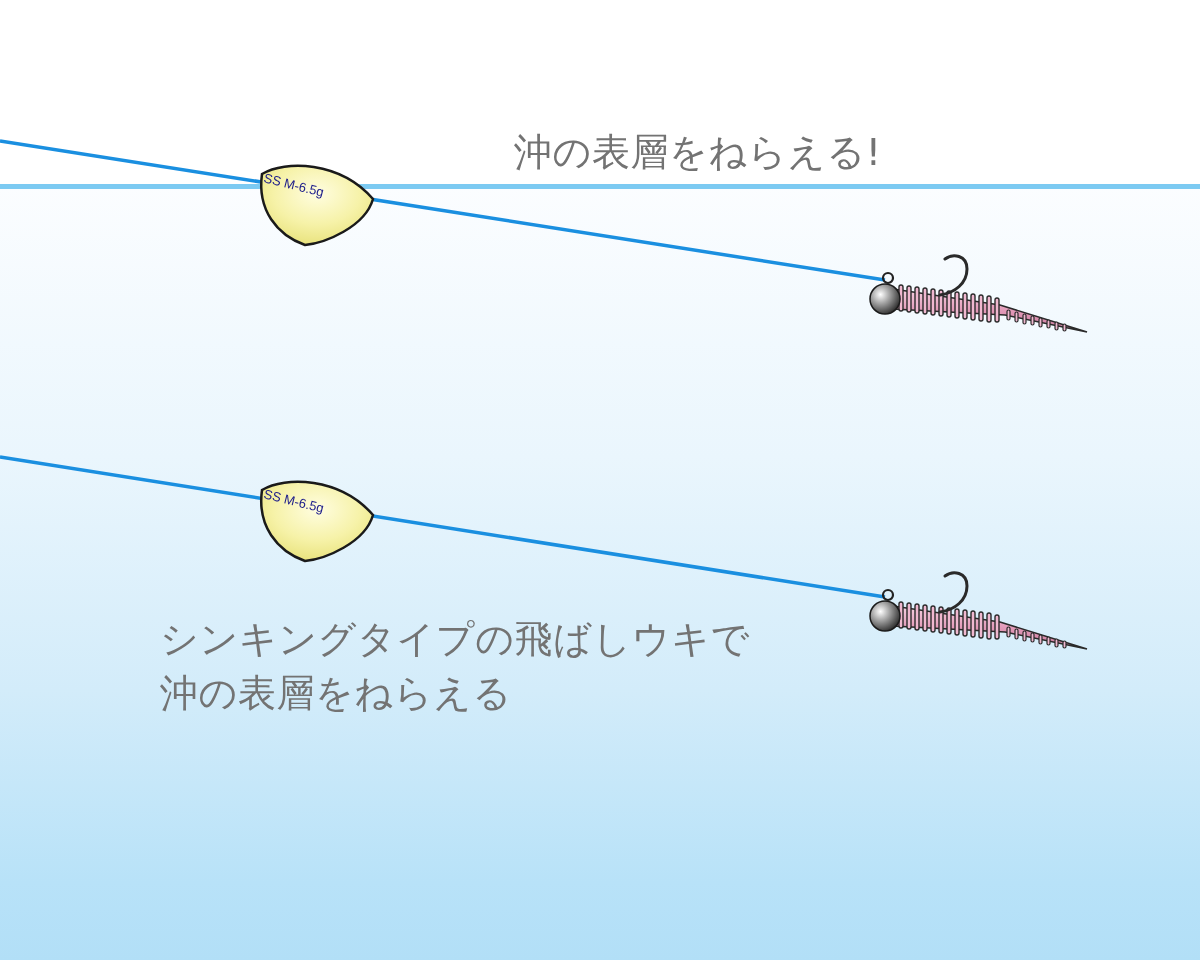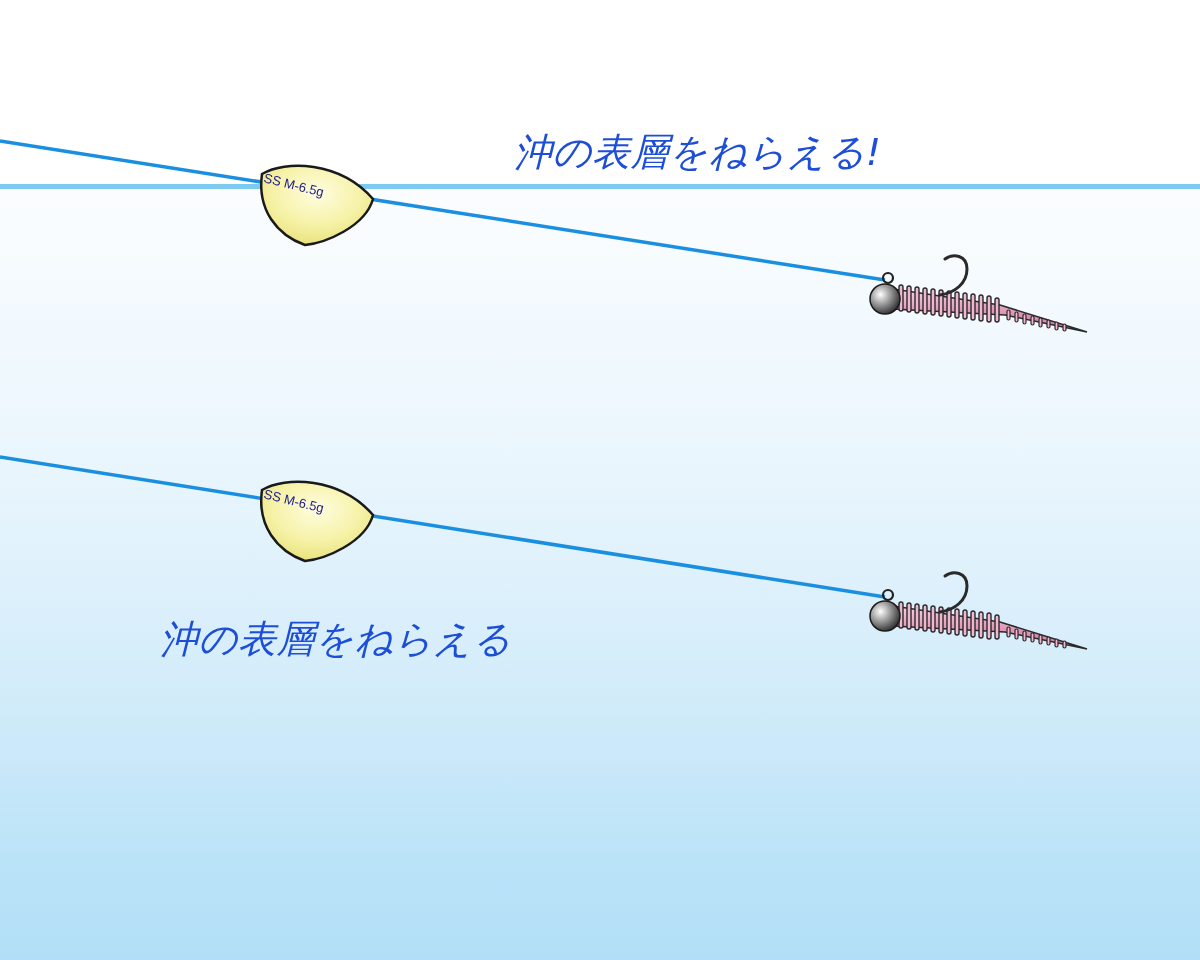--- a/index.html
+++ b/index.html
@@ -1,21 +1,21 @@
 <!DOCTYPE html>
 <html><head>
 <meta charset="utf-8">
 <style>
   html, body { margin: 0; padding: 0; }
   body { width: 1200px; height: 960px; overflow: hidden; position: relative; background: #ffffff; font-family: "DejaVu Sans", sans-serif; }
   .water { position: absolute; left: 0; top: 186px; width: 1200px; height: 774px;
     background: linear-gradient(to bottom, #fbfdff 0%, #eaf6fd 35%, #d3ecfa 65%, #b8e2f8 90%, #b2dff7 100%); }
   .surface { position: absolute; left: 0; top: 184px; width: 1200px; height: 5px; background: #7ccaf2; }
   svg.scene { position: absolute; left: 0; top: 0; }
-  .caption { position: absolute; color: #1d4ed8; font-size: 38px; line-height: 1.3; letter-spacing: 0.5px; white-space: nowrap; font-style: italic; }
+  .caption { position: absolute; color: #737373; font-size: 38px; line-height: 1.3; letter-spacing: 0.5px; white-space: nowrap; }
   #cap-top { left: 514px; top: 128px; }
   #cap-bottom { left: 160px; top: 615px; }
   #cap-bottom div { height: 54px; }
 </style>
 </head>
 <body>
 
 <div class="water"></div>
 <div class="surface"></div>
 
@@ -98,14 +98,15 @@
     </g>
     <g transform="translate(885,598)">
       <use href="#lure"></use>
     </g>
   </g>
 </svg>
 
 <div class="caption" id="cap-top">沖の表層をねらえる!</div>
 
 <div class="caption" id="cap-bottom">
+  <div>シンキングタイプの飛ばしウキで</div>
   <div>沖の表層をねらえる</div>
 </div>
 
 </body></html>

